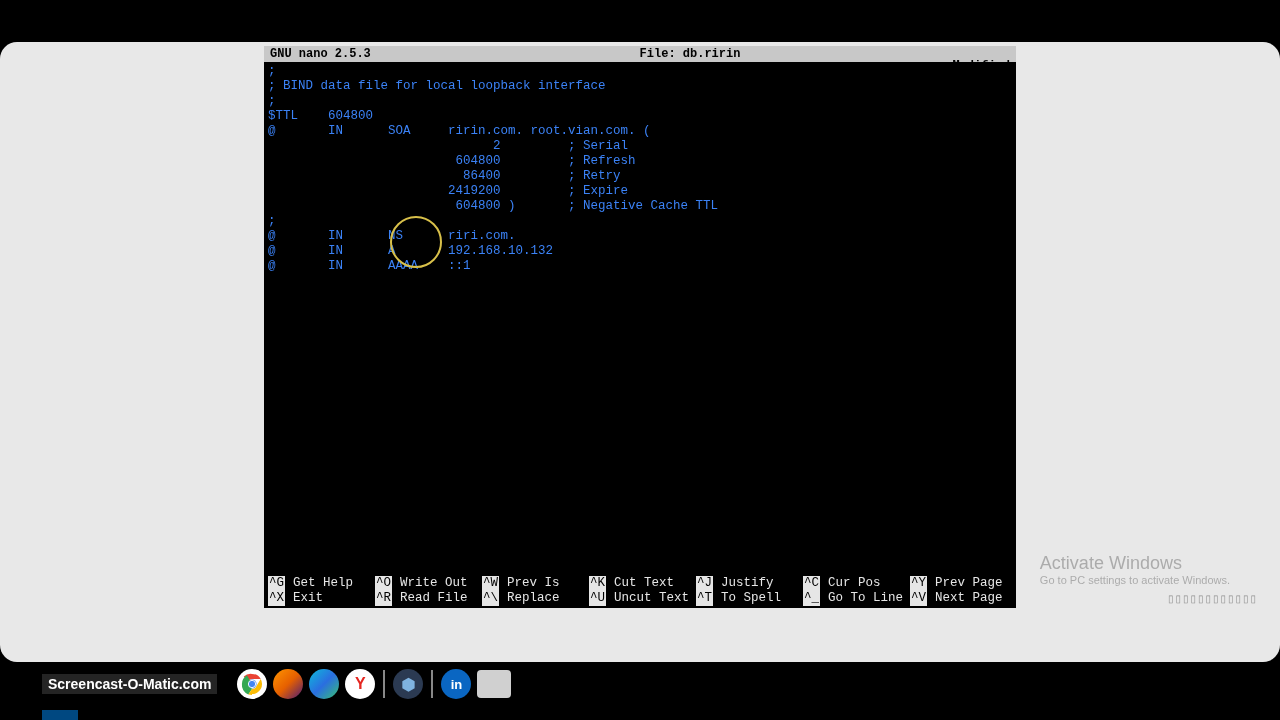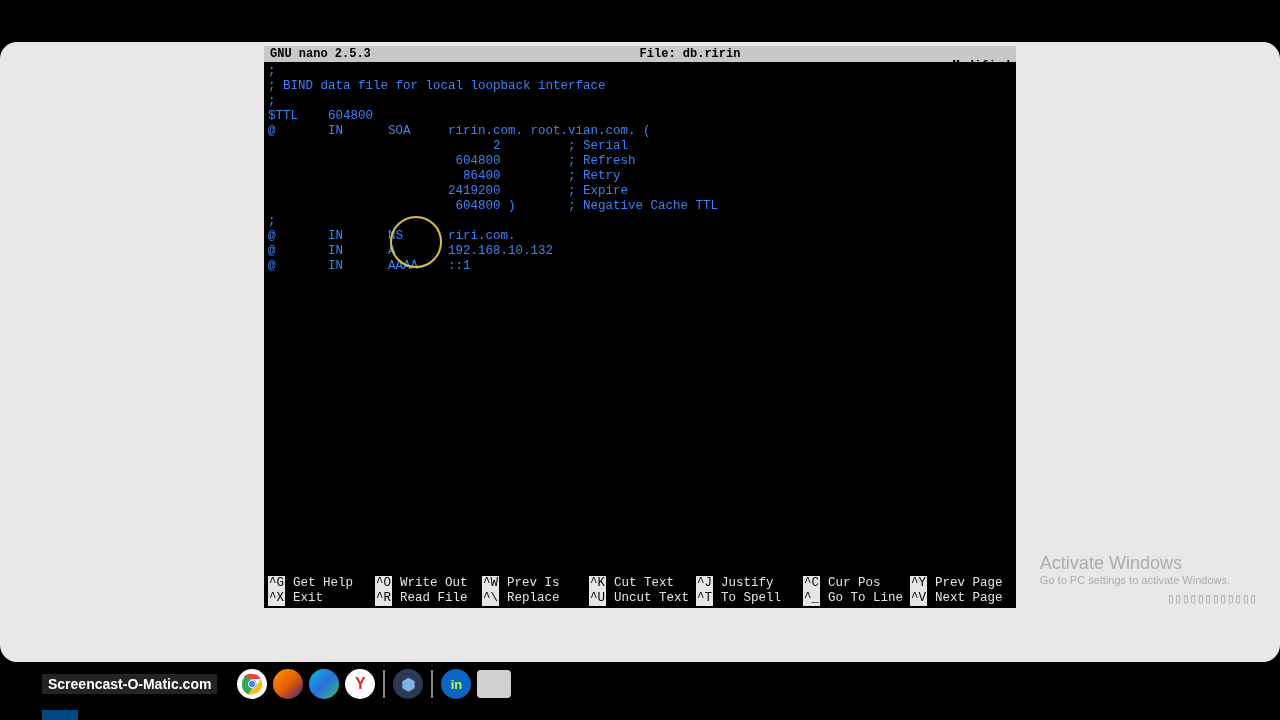--- a/index.html
+++ b/index.html
@@ -116,21 +116,21 @@
     width:30px; height:30px; border-radius:50%;
     display:flex; align-items:center; justify-content:center;
     font-size:16px; font-family:Arial,sans-serif;
   }
   .chrome { background:#fff; }
   .chrome svg { width:22px; height:22px; }
   .firefox { background:linear-gradient(135deg,#ff9500,#e66000,#4a1a7a); }
   .edge { background:linear-gradient(135deg,#0ebbdb,#2a6ee0,#38c172); }
   .yandex { background:#fff; color:#e52620; font-weight:bold; }
   .vbox { background:#2b3a52; color:#7fb3e0; font-weight:bold; }
-  .linkedin { background:#0a66c2; color:#bef264; font-weight:bold; font-size:13px; }
+  .linkedin { background:#0a66c2; color:#ffffff; font-weight:bold; font-size:13px; }
   .winapp { background:#d0d0d0; border-radius:4px; width:34px; height:28px; }
   .sep { width:2px; height:28px; background:#888; margin:0 2px; }
 
   .powerdirector {
     position:absolute; right:12px; bottom:8px;
     color:#fff; font-family:"Segoe UI",Arial,sans-serif;
     font-size:26px; font-weight:300;
   }
 
   .start-peek {

